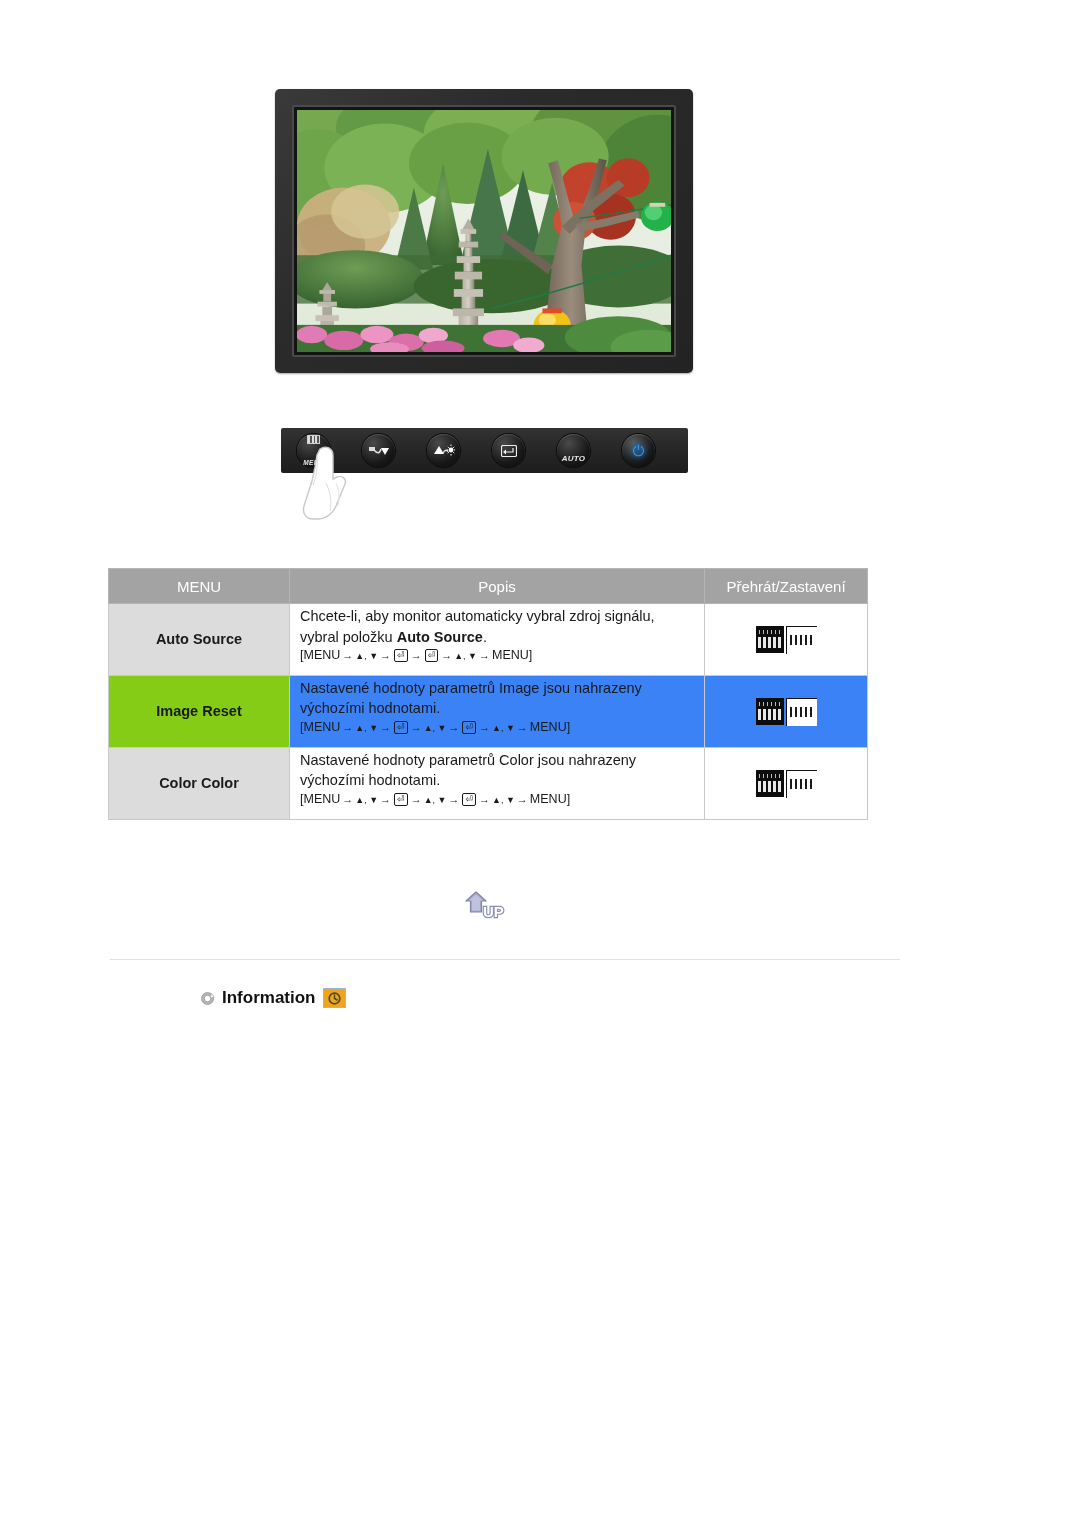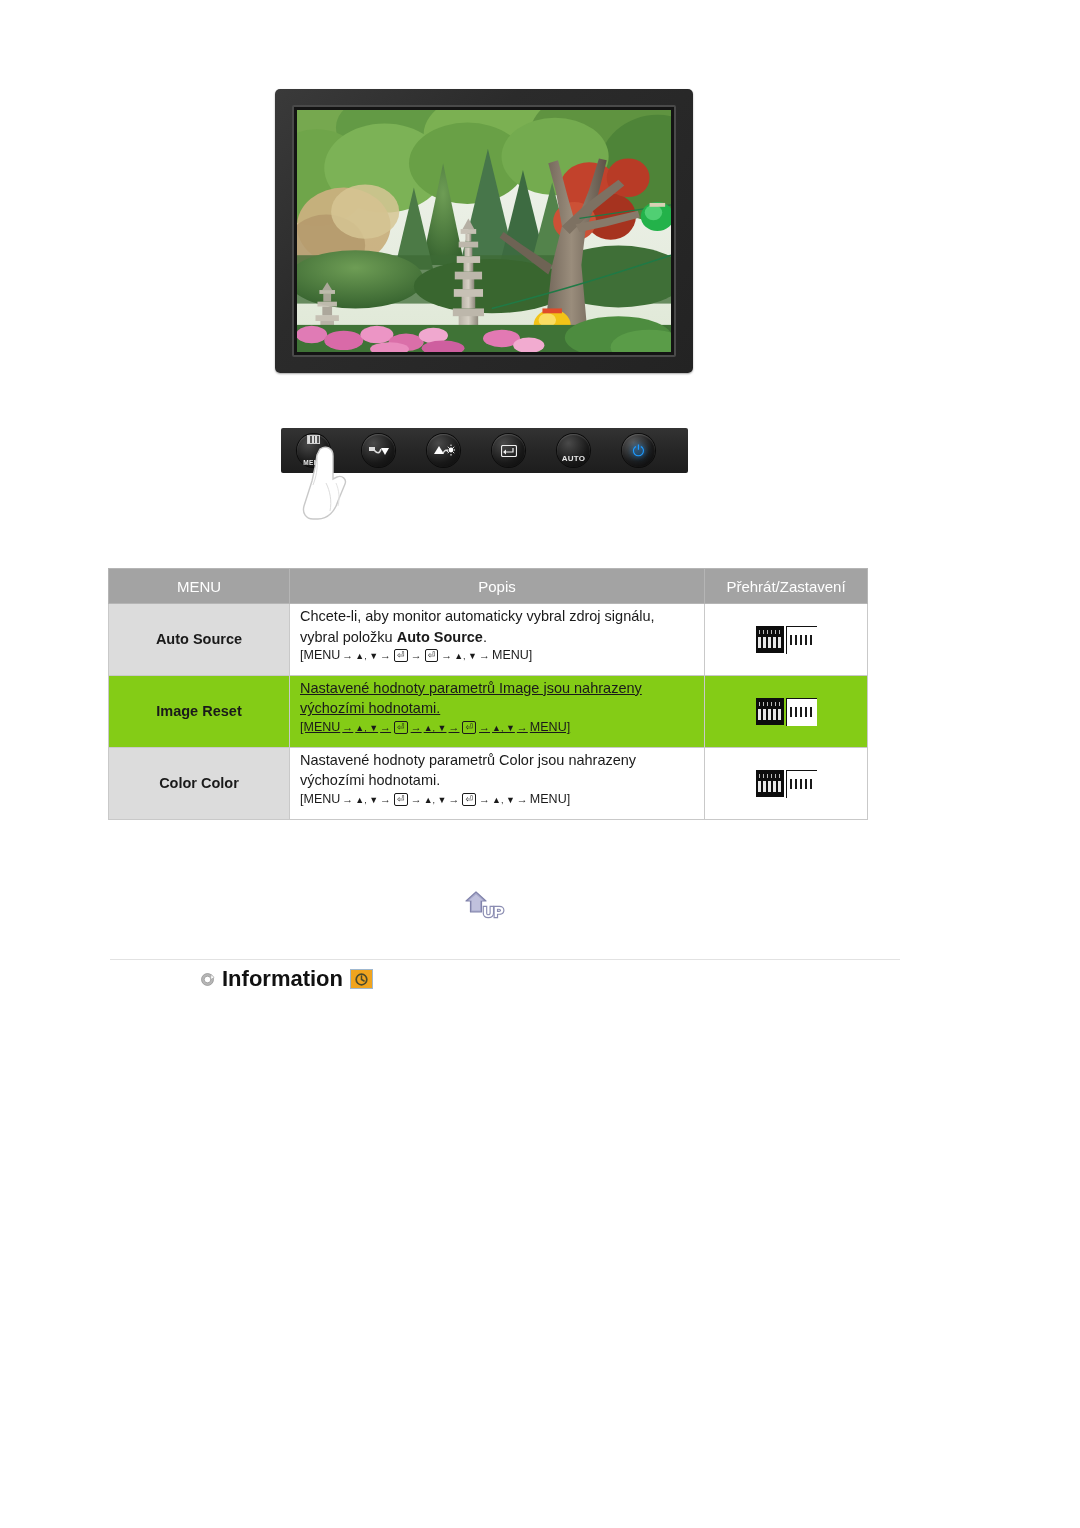--- a/index.html
+++ b/index.html
@@ -69,21 +69,21 @@
     background: radial-gradient(circle at 35% 28%, #4a4a4a 0%, #181818 62%, #0a0a0a 100%);
     box-shadow: 0 0 0 1px #0c0c0c, inset 0 1px 1px rgba(255,255,255,0.16);
     display: flex;
     align-items: center;
     justify-content: center;
     flex-direction: column;
     color: #e8e8e8;
     font-size: 6px;
     letter-spacing: .3px;
   }
-  .ctl-btn .cap { line-height: 1; font-size: 6.5px; font-weight: bold; margin-top: 16px;}
+  .ctl-btn .cap { line-height: 1; font-size: 6.5px; font-weight: bold; margin-top: 16px; font-style: italic;}
   #btn-menu   { left: 16px; }
   #btn-down   { left: 81px; }
   #btn-bright { left: 146px; }
   #btn-enter  { left: 211px; }
   #btn-auto   { left: 276px; }
   #btn-power  { left: 341px; background: radial-gradient(circle at 34% 26%, #5a5a5a 0%, #1b1b1b 58%, #070707 100%); }
   #btn-power .pw {
     color: #1e9bff;
     font-size: 15px;
     text-shadow: 0 0 5px #1e9bff, 0 0 9px #0a6fd0;
@@ -142,21 +142,21 @@
     color: #1a1a1a;
   }
   td.cell-desc {
     padding: 2px 6px 10px 10px;
     font-size: 14.5px;
     color: #1a1a1a;
     line-height: 1.42;
   }
   td.cell-play { text-align: center; }
 
-  tr.row-alt td.cell-desc, tr.row-alt td.cell-play { background: #84cc16; text-decoration: underline; }
+  tr.row-alt td.cell-desc, tr.row-alt td.cell-play { background: #3b82f6; }
   tr.row-alt td.cell-menu { background: #84cc16; }
 
   .desc-path {
     font-size: 12.5px;
     white-space: nowrap;
     color: #1a1a1a;
   }
   .kbd-enter {
     display: inline-block;
     border: 1px solid #1a1a1a;
@@ -223,25 +223,25 @@
     top: 959px;
     width: 790px;
     height: 1px;
     background: #e2e2e2;
   }
 
   
   #information-heading {
     position: absolute;
     left: 200px;
-    top: 966px;
+    top: 988px;
     display: flex;
     align-items: center;
     gap: 7px;
-    font-size: 22px;
+    font-size: 17px;
     font-weight: bold;
     color: #111;
   }
   #info-bullet-icon { display:block; }
   #info-badge-icon {
     width: 21px; height: 18px;
     background: #f0a41e;
     border: 1px solid #9fb8d0;
     display: flex; align-items: center; justify-content: center;
   }

